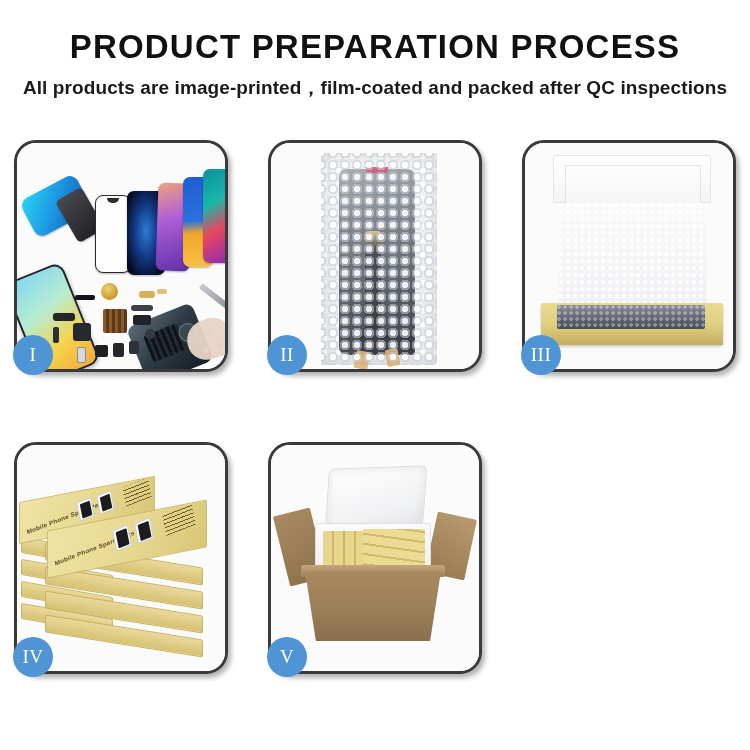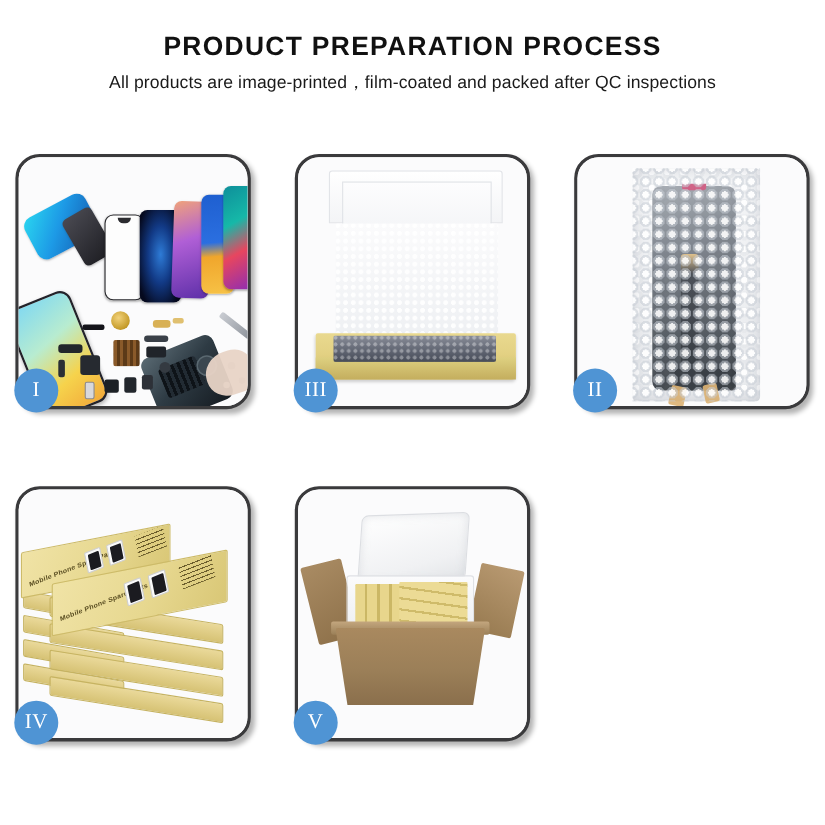--- a/index.html
+++ b/index.html
@@ -22,32 +22,32 @@
   
   .header {
     position: absolute;
     top: 30px;
     left: 0;
     width: 750px;
     text-align: center;
   }
 
   .page-title {
-    font-size: 24px;
+    font-size: 33px;
     font-weight: bold;
     letter-spacing: 1.2px;
     color: #111111;
     line-height: 1.05;
     white-space: nowrap;
   }
 
   .page-subtitle {
     margin-top: 10px;
-    font-size: 16px;
-    font-weight: normal;
+    font-size: 19px;
+    font-weight: bold;
     color: #1a1a1a;
     letter-spacing: 0.1px;
     white-space: nowrap;
   }
 
   
   .grid {
     position: absolute;
     top: 140px;
     left: 14px;
@@ -498,47 +498,47 @@
           <div class="tweezer"></div>
           <div class="hand"></div>
         </div>
       </div>
       <div class="step-badge">I</div>
     </div>
 
     <div class="panel">
       <div class="panel-inner">
         <div class="scene">
-          <div class="box3-lid"></div>
-          <div class="box3-lid-inner"></div>
-          <div class="box3-foam"></div>
-          <div class="box3-tray">
-            <div class="box3-tray-face"></div>
-          </div>
-          <div class="box3-item"></div>
-        </div>
-      </div>
-      <div class="step-badge">III</div>
-    </div>
-
-    <div class="panel">
-      <div class="panel-inner">
-        <div class="scene">
           <div class="bubble-bag">
             <div class="screen-inside">
               <div class="flex-strip"></div>
               <div class="conn-a"></div>
               <div class="conn-b"></div>
               <div class="conn-c"></div>
             </div>
             <div class="bubble-overlay"></div>
           </div>
         </div>
       </div>
       <div class="step-badge">II</div>
+    </div>
+
+    <div class="panel">
+      <div class="panel-inner">
+        <div class="scene">
+          <div class="box3-lid"></div>
+          <div class="box3-lid-inner"></div>
+          <div class="box3-foam"></div>
+          <div class="box3-tray">
+            <div class="box3-tray-face"></div>
+          </div>
+          <div class="box3-item"></div>
+        </div>
+      </div>
+      <div class="step-badge">III</div>
     </div>
 
     <div class="panel">
       <div class="panel-inner">
         <div class="stack">
 
           <div class="sbox sbox-side" style="left:4px;  top:64px;  width:92px; height:16px; transform:skewY(10deg);"></div>
           <div class="sbox sbox-side" style="left:4px;  top:86px;  width:92px; height:16px; transform:skewY(10deg);"></div>
           <div class="sbox sbox-side" style="left:4px;  top:108px; width:92px; height:16px; transform:skewY(10deg);"></div>
           <div class="sbox sbox-side" style="left:4px;  top:130px; width:92px; height:16px; transform:skewY(10deg);"></div>

